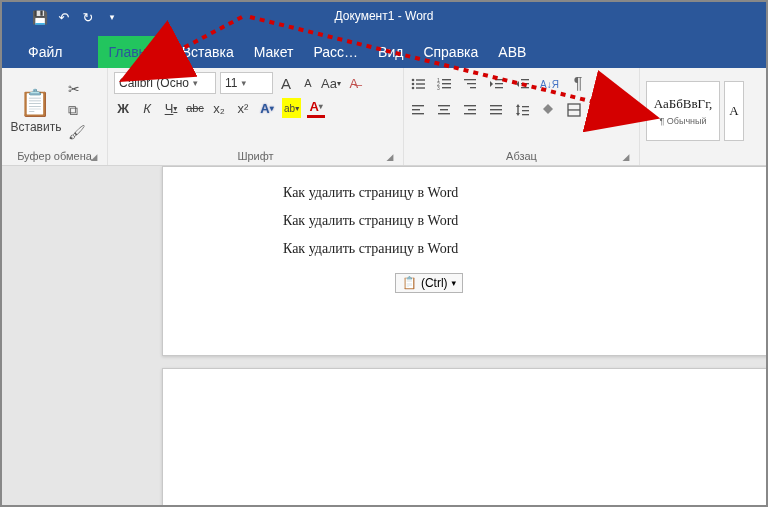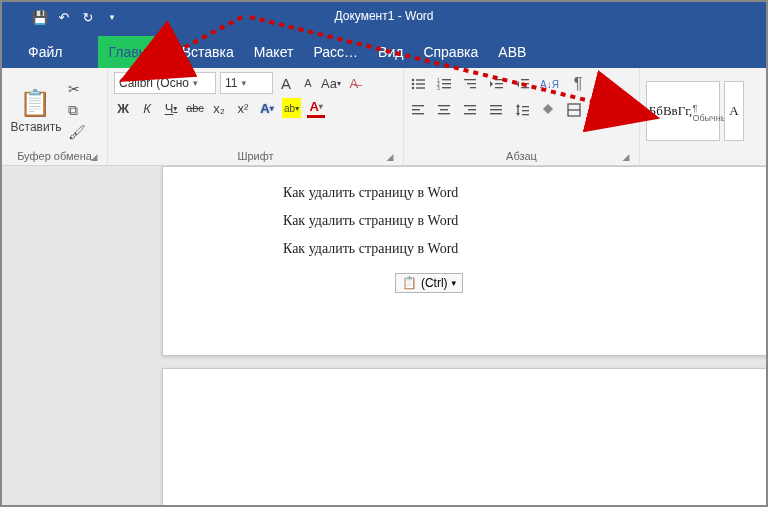--- a/index.html
+++ b/index.html
@@ -36,21 +36,21 @@
 .font .row2 { display: flex; gap: 6px; align-items: center; font-size: 14px; color: #444; }
 .sbtn { display: inline-flex; align-items: center; justify-content: center; min-width: 18px; height: 20px; font-size: 13px; color: #444; }
 
 
 .para .row1, .para .row2 { display: flex; gap: 6px; align-items: center; font-size: 13px; color: #555; }
 .pbtn { width: 20px; height: 20px; display: flex; align-items: center; justify-content: flex-start; }
 .pbtn svg { width: 16px; height: 16px; }
 
 
 .styles .controls { flex-direction: row; gap: 4px; align-items: center; }
-.stylebox { background: #fff; border: 1px solid #c8c8c8; width: 74px; height: 60px; display: flex; align-items: center; justify-content: center; font-size: 11px; color: #333; }
+.stylebox { background: #fff; border: 1px solid #c8c8c8; width: 74px; height: 60px; display: flex; flex-direction: column; align-items: center; justify-content: center; font-size: 11px; color: #333; }
 .stylebox .preview { font-size: 13px; font-family: "Times New Roman", serif; color: #1a1a1a; }
 .stylebox .name { font-size: 9px; color: #666; margin-top: 4px; }
 
 
 .pilcrow { width: 24px; height: 24px; display: flex; align-items: center; justify-content: center; font-size: 16px; color: #666; }
 
 
 .docwrap { background: #e6e6e6; position: absolute; top: 164px; left: 0; right: 0; bottom: 0; padding-left: 160px; padding-top: 0; overflow: hidden; }
 .margingray { position: absolute; left: 0; top: 164px; width: 40px; bottom: 0; background: #bfbfbf; }
 .page { background: #fff; border: 1px solid #c8c8c8; width: 740px; margin-bottom: 12px; padding: 18px 12px 28px 120px; box-shadow: 0 1px 3px rgba(0,0,0,.15); }

